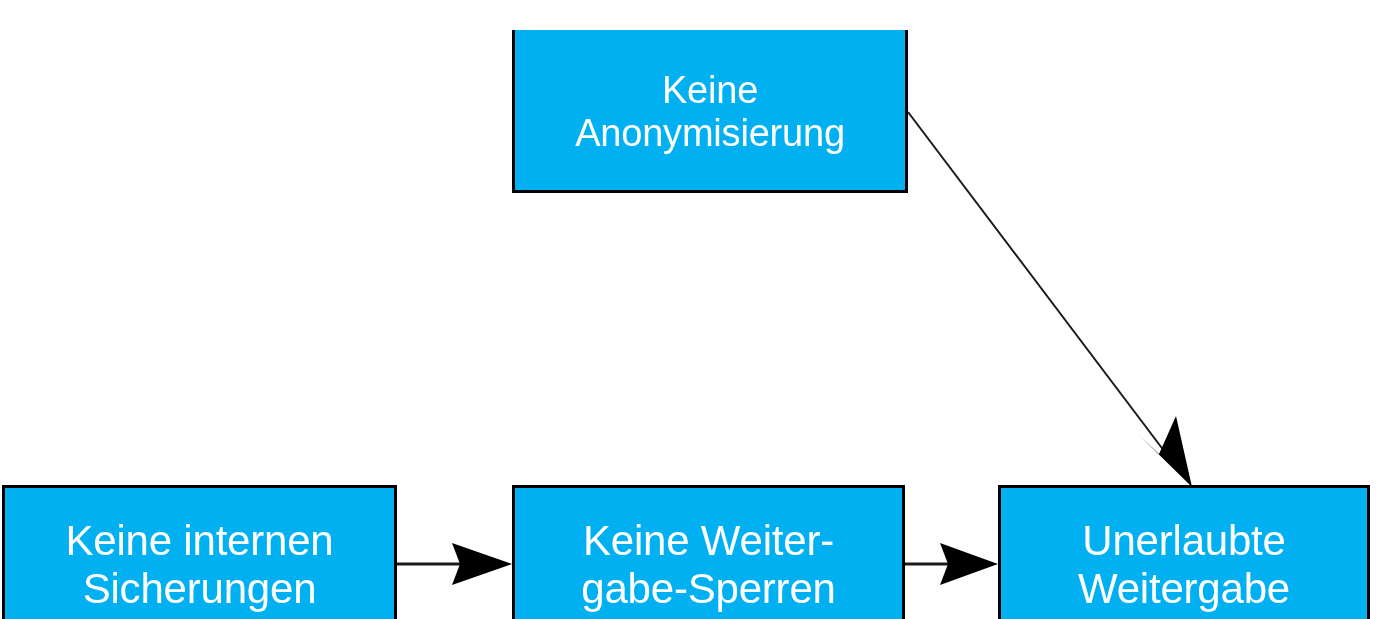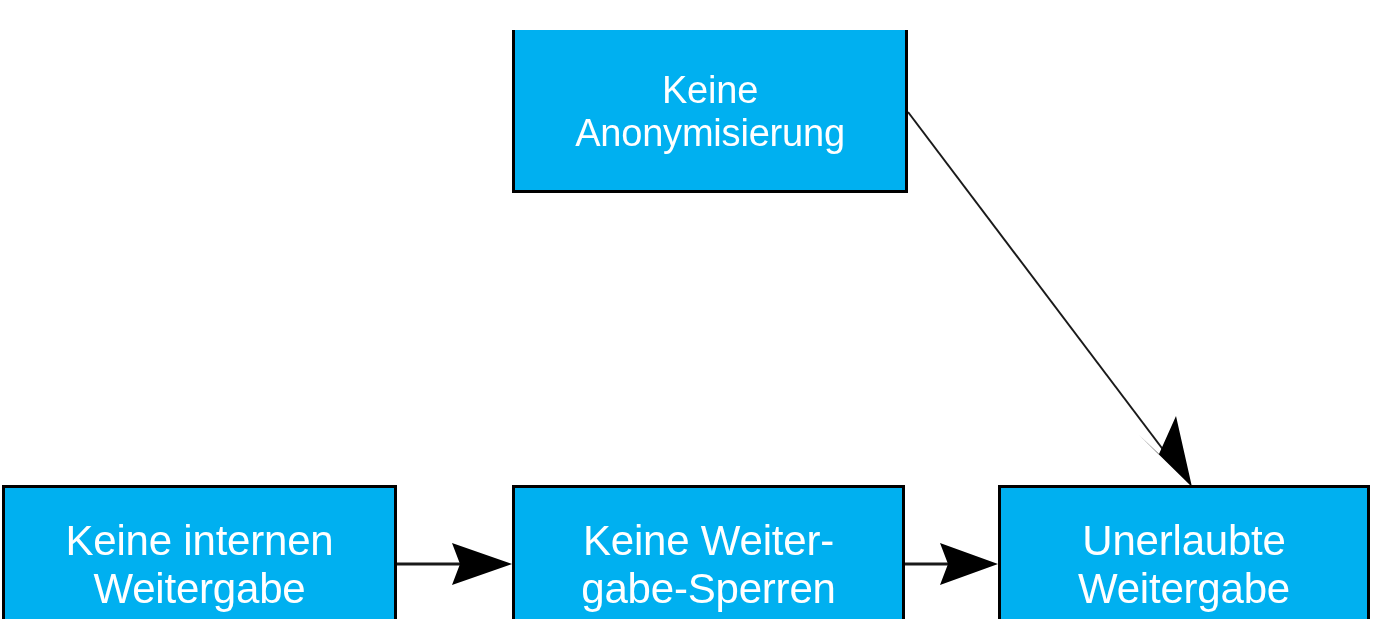--- a/index.html
+++ b/index.html
@@ -96,21 +96,21 @@
     </g>
   </svg>
 
   <div class="node" id="node-anonymisierung">
     <span>Keine
 Anonymisierung</span>
   </div>
 
   <div class="node" id="node-sicherungen">
     <span>Keine internen
-Weitergabe</span>
+Sicherungen</span>
   </div>
 
   <div class="node" id="node-sperren">
     <span>Keine Weiter-
 gabe-Sperren</span>
   </div>
 
   <div class="node" id="node-weitergabe">
     <span>Unerlaubte
 Weitergabe</span>

